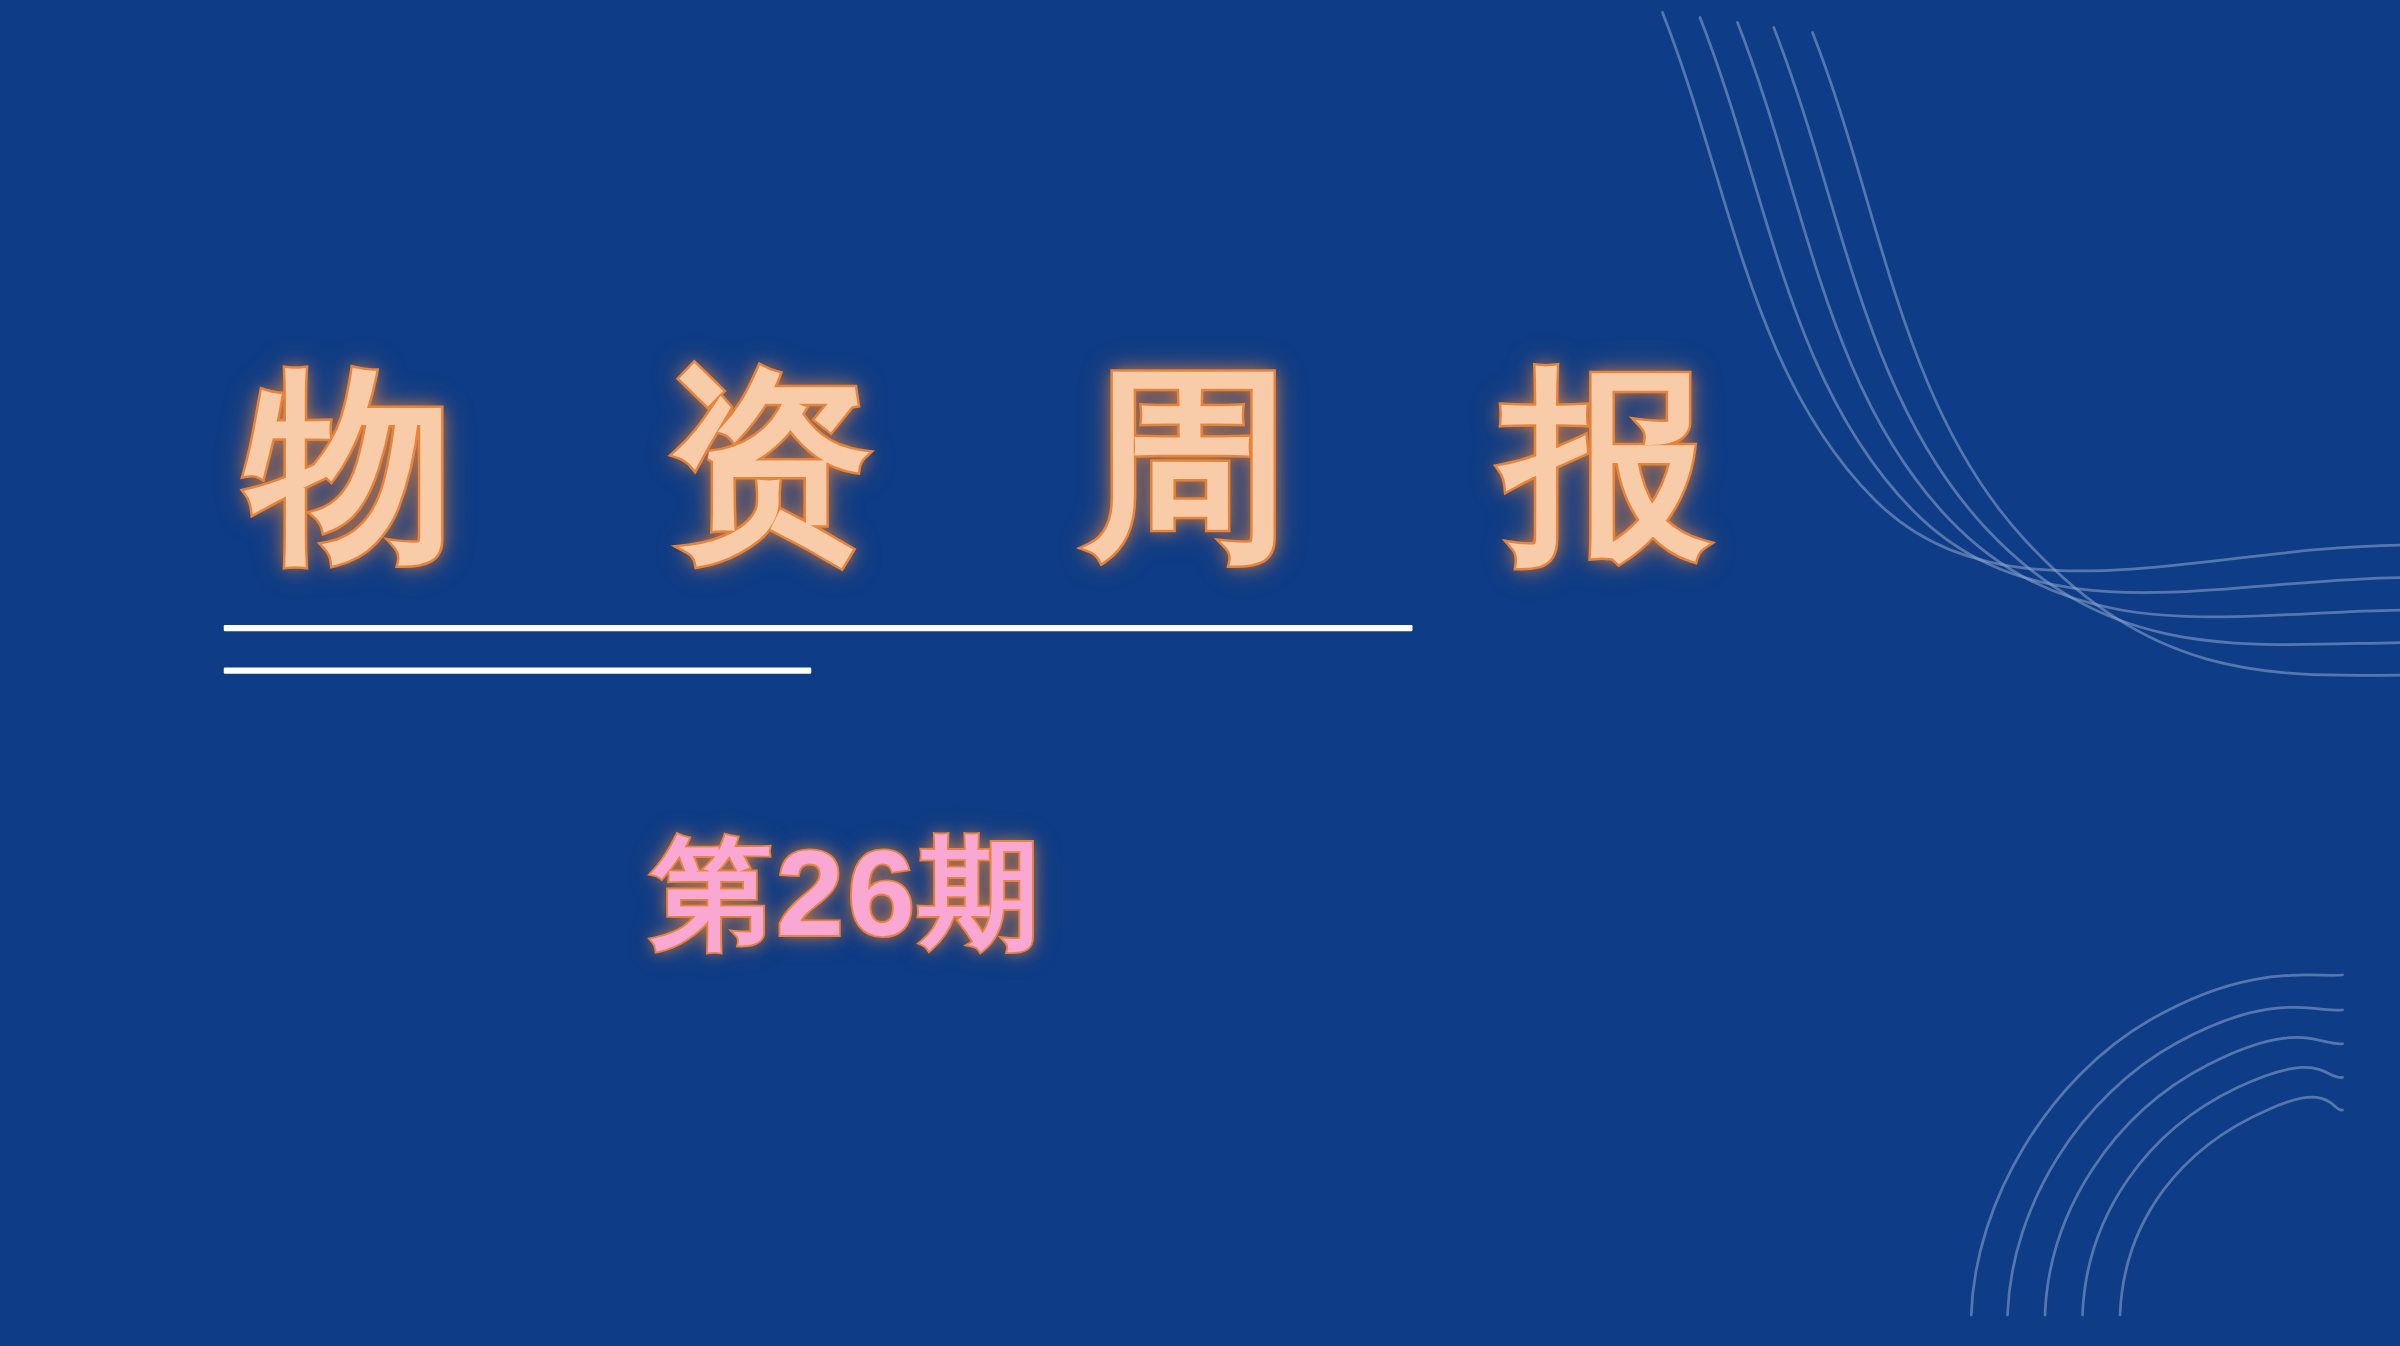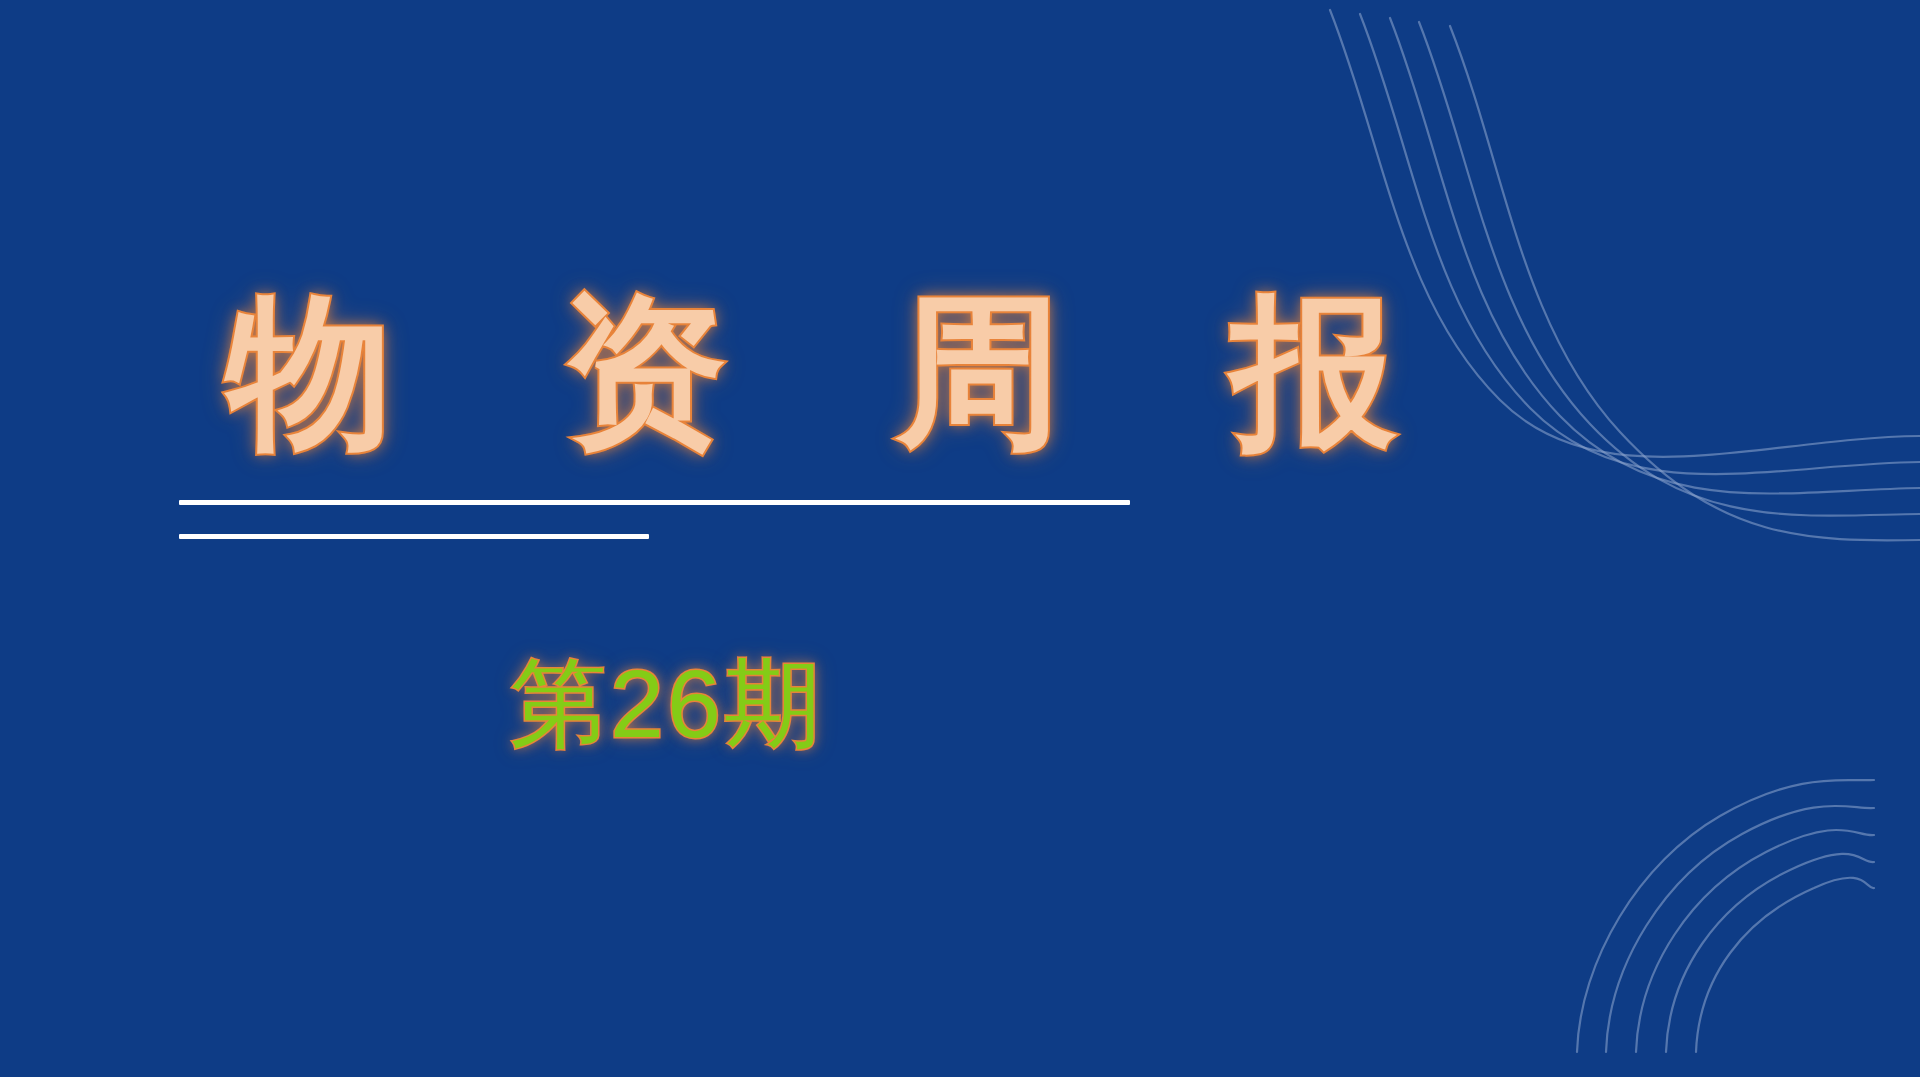--- a/index.html
+++ b/index.html
@@ -30,21 +30,21 @@
     fill: none;
     stroke: #8FA7D0;
     stroke-opacity: 0.55;
     stroke-width: 2.2;
     stroke-linecap: round;
   }
 
   
   .title-block {
     position: absolute;
-    left: 191px;
+    left: 162px;
     top: 290px;
     width: 1000px;
   }
   .main-title {
     font-size: 165px;
     line-height: 1.0;
     letter-spacing: 62px;
     font-weight: 700;
     margin: 0;
     padding: 0 0 0 36px;
@@ -73,27 +73,27 @@
     left: 179px;
     top: 534px;
     width: 470px;
   }
 
   
   .subtitle {
     position: absolute;
     left: 510px;
     top: 648px;
-    margin: 0;
+    margin: 11px;
     font-size: 97px;
     line-height: 1.15;
-    font-weight: 400;
+    font-weight: 700;
     letter-spacing: 3px;
     white-space: nowrap;
-    color: #84cc16;
+    color: #f9a8d4;
     -webkit-text-stroke: 3px #E9843B;
     paint-order: stroke fill;
     text-shadow:
       0 0 12px rgba(232,132,59,0.85),
       0 0 22px rgba(232,132,59,0.40);
   }
 </style>
 </head>
 <body>
 

